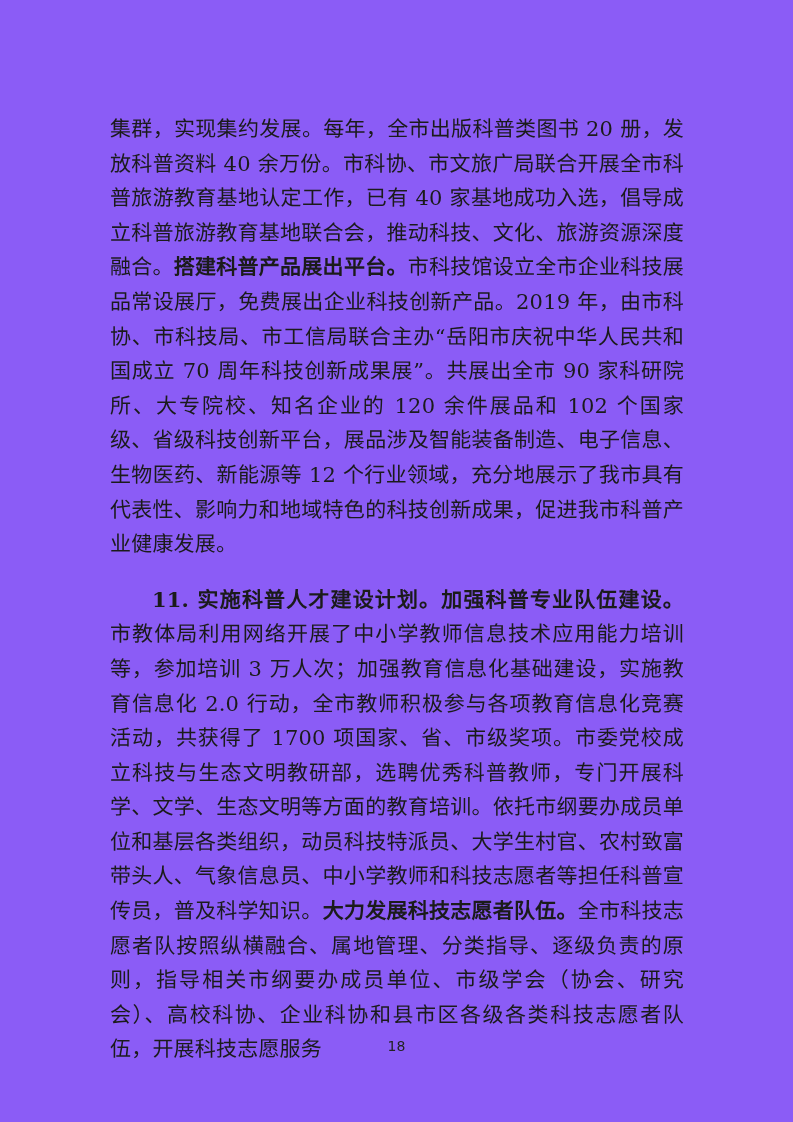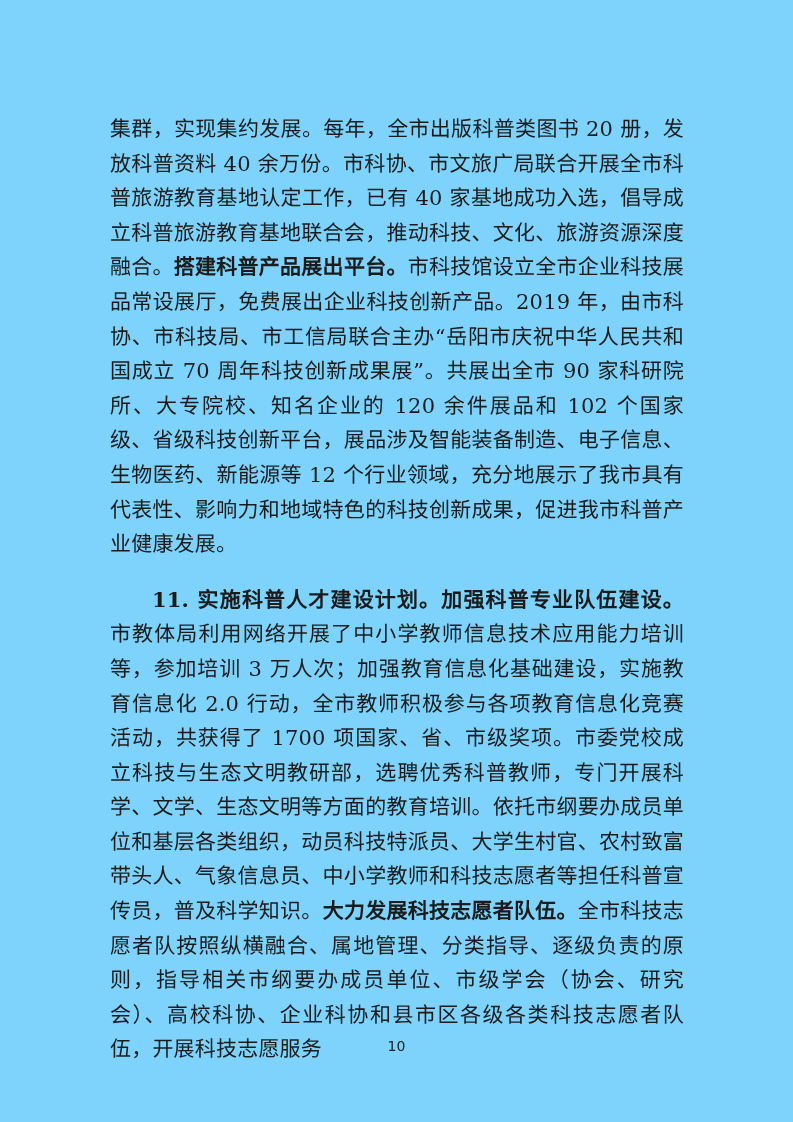--- a/index.html
+++ b/index.html
@@ -4,21 +4,21 @@
 <style>
   html, body {
     margin: 0;
     padding: 0;
     background: #ffffff;
   }
   .doc-page {
     position: relative;
     width: 793px;
     height: 1122px;
-    background: #7dd3fc;
+    background: #8b5cf6;
     overflow: hidden;
     font-family: "DejaVu Serif", "Liberation Serif", serif;
     color: #1b1b1b;
   }
   .doc-content {
     position: absolute;
     left: 110px;
     top: 112px;
     width: 574px;
   }
@@ -62,16 +62,16 @@
       <span class="run">集群，实现集约发展。每年，全市出版科普类图书 20 册，发放科普资料 40 余万份。市科协、市文旅广局联合开展全市科普旅游教育基地认定工作，已有 40 家基地成功入选，倡导成立科普旅游教育基地联合会，推动科技、文化、旅游资源深度融合。</span><span class="run-bold">搭建科普产品展出平台。</span><span class="run">市科技馆设立全市企业科技展品常设展厅，免费展出企业科技创新产品。2019 年，由市科协、市科技局、市工信局联合主办“岳阳市庆祝中华人民共和国成立 70 周年科技创新成果展”。共展出全市 90 家科研院所、大专院校、知名企业的 120 余件展品和 102 个国家级、省级科技创新平台，展品涉及智能装备制造、电子信息、生物医药、新能源等 12 个行业领域，充分地展示了我市具有代表性、影响力和地域特色的科技创新成果，促进我市科普产业健康发展。</span>
     </p>
 
     <p class="para indent">
       <span class="run-bold">11. 实施科普人才建设计划。加强科普专业队伍建设。</span><span class="run">市教体局利用网络开展了中小学教师信息技术应用能力培训等，参加培训 3 万人次；加强教育信息化基础建设，实施教育信息化 2.0 行动，全市教师积极参与各项教育信息化竞赛活动，共获得了 1700 项国家、省、市级奖项。市委党校成立科技与生态文明教研部，选聘优秀科普教师，专门开展科学、文学、生态文明等方面的教育培训。依托市纲要办成员单位和基层各类组织，动员科技特派员、大学生村官、农村致富带头人、气象信息员、中小学教师和科技志愿者等担任科普宣传员，普及科学知识。</span><span class="run-bold">大力发展科技志愿者队伍。</span><span class="run">全市科技志愿者队按照纵横融合、属地管理、分类指导、逐级负责的原则，指导相关市纲要办成员单位、市级学会（协会、研究会）、高校科协、企业科协和县市区各级各类科技志愿者队伍，开展科技志愿服务</span>
     </p>
 
   </div>
 
   <div class="page-footer">
-    <span class="page-number">10</span>
+    <span class="page-number">18</span>
   </div>
 
 </div>
 
 </body></html>

